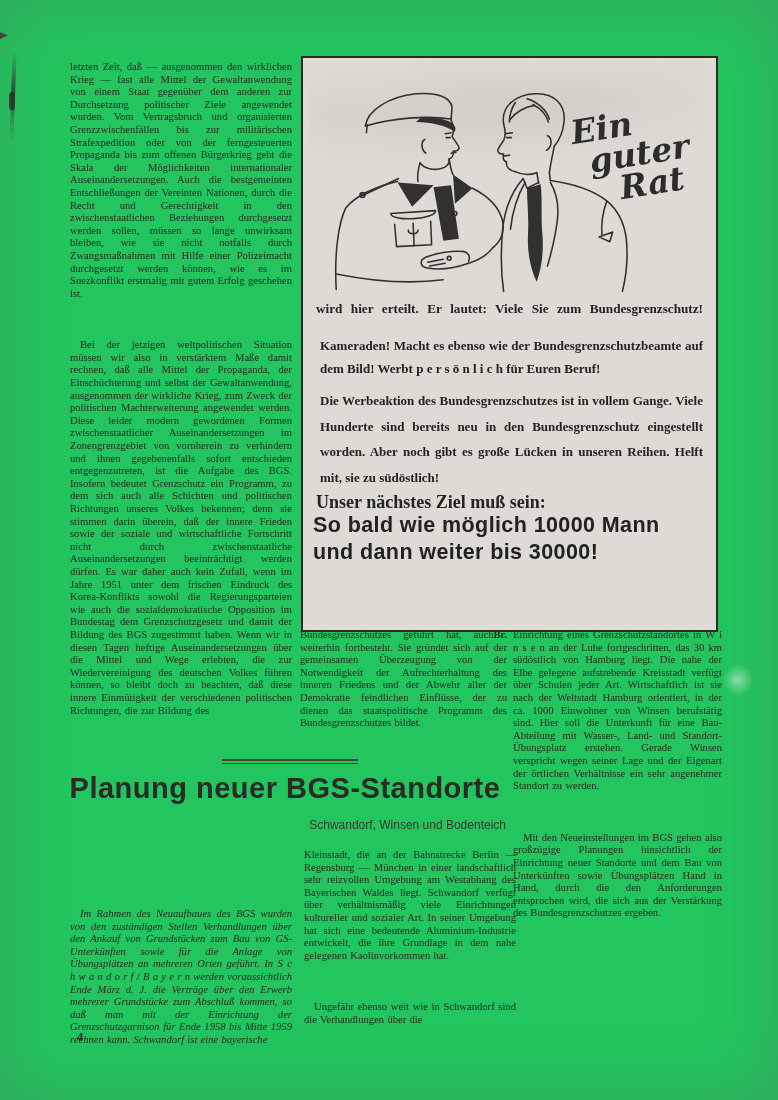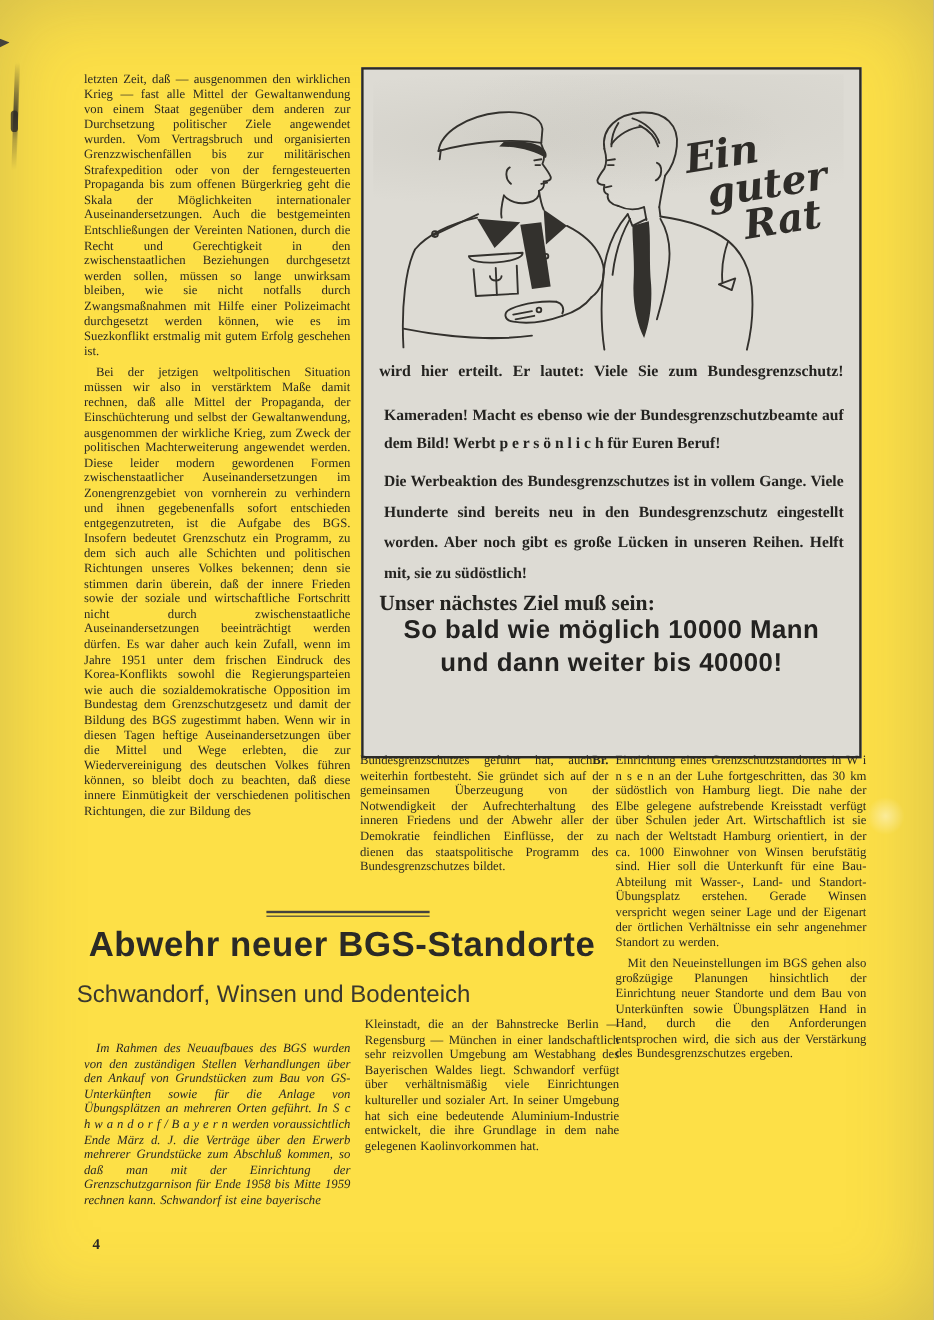--- a/index.html
+++ b/index.html
@@ -1,37 +1,37 @@
 <!DOCTYPE html>
 <html lang="de"><head>
 <meta charset="utf-8">
 <style>
   html,body{margin:0;padding:0;background:#b9b7b0;}
   .page{
     position:relative;
     width:778px;height:1100px;
     margin:0 auto;
-    background:#fde047;
+    background:#22c55e;
     overflow:hidden;
     font-family:"Liberation Serif", serif;
     color:#2a2824;
     box-shadow:inset 0 0 70px rgba(98,95,86,0.28);
   }
   
   .bodycol{
     position:absolute;
     font-size:10.6px;
     line-height:12.6px;
     text-align:justify;
     word-spacing:0.6px;
     color:#2a2824;
     hyphens:auto;
   }
   .bodycol p{margin:0 0 5px 0;}
-  .bodycol p.indent{text-indent:10px;}
+  .bodycol p.indent{text-indent:10px;margin-top:39px;}
   .author{float:right;font-weight:bold;}
   
   .promo-box{
     position:absolute;left:301px;top:56px;
     width:413px;height:572px;
     border:2px solid #2b2a26;
     background:#dddbd4;
   }
   .ghost{
     position:absolute;left:8px;top:4px;width:392px;height:120px;
@@ -63,42 +63,41 @@
     text-align:justify;color:#242320;
   }
   .promo-para-1{top:276px;line-height:23px;}
   .promo-para-2{top:330px;line-height:25.5px;}
   .promo-goal-intro{
     position:absolute;left:13px;top:434px;
     font-weight:bold;font-size:18px;color:#242320;
   }
   .promo-goal{
     position:absolute;left:10px;right:10px;top:454px;
-    text-align:center;
     font-family:"Liberation Sans", sans-serif;
     font-weight:bold;font-size:21.5px;line-height:27px;
     letter-spacing:0.4px;color:#232220;
   }
   
   .divider{
     position:absolute;left:222px;top:759px;width:136px;height:2px;
     border-top:2px solid #45433e;border-bottom:1px solid #45433e;
   }
   .headline{
     position:absolute;left:64px;top:772px;width:442px;
     text-align:center;
     font-family:"Liberation Sans", sans-serif;
     font-weight:bold;font-size:29px;
     letter-spacing:0.5px;color:#2b2a26;
   }
   .subtitle{
     position:absolute;left:64px;top:818px;width:442px;
-    text-align:left;
+    text-align:right;
     font-family:"Liberation Sans", sans-serif;
-    font-size:20px;color:#3a382f;
+    font-size:12px;color:#3a382f;
   }
   .pagenum{
     position:absolute;left:77px;top:1030px;
     font-weight:bold;font-size:12.5px;color:#2a2824;
   }
   
   .mark-arrow{
     position:absolute;left:0;top:31px;width:8px;height:9px;
     background:#44423c;
     clip-path:polygon(0 15%, 100% 48%, 0 92%);
@@ -202,39 +201,40 @@
       <span class="script-line-2">guter</span>
       <span class="script-line-3">Rat</span>
     </div>
 
     <div class="promo-caption">wird hier erteilt. Er lautet: Viele Sie zum Bundesgrenzschutz!</div>
     <div class="promo-para promo-para-1">Kameraden! Macht es ebenso wie der Bundesgrenzschutzbeamte auf dem Bild! Werbt p e r s ö n l i c h für Euren Beruf!</div>
     <div class="promo-para promo-para-2">Die Werbeaktion des Bundesgrenzschutzes ist in vollem Gange. Viele Hunderte sind bereits neu in den Bundesgrenzschutz eingestellt worden. Aber noch gibt es große Lücken in unseren Reihen. Helft mit, sie zu südöstlich!</div>
     <div class="promo-goal-intro">Unser nächstes Ziel muß sein:</div>
     <div class="promo-goal">
       <div>So bald wie möglich 10000 Mann</div>
-      <div>und dann weiter bis 40000!</div>
+      <div>und dann weiter bis 30000!</div>
     </div>
   </div>
 
   <div class="bodycol" style="left:300px;top:629px;width:207px;">
     <p><span class="author">Br.</span><span>Bundesgrenzschutzes geführt hat, auch weiterhin fortbesteht. Sie gründet sich auf der gemeinsamen Überzeugung von der Notwendigkeit der Aufrechterhaltung des inneren Friedens und der Abwehr aller der Demokratie feindlichen Einflüsse, der zu dienen das staatspolitische Programm des Bundesgrenzschutzes bildet.</span></p>
   </div>
 
   <div class="bodycol" style="left:513px;top:629px;width:209px;">
     <p>Einrichtung eines Grenzschutzstandortes in W i n s e n an der Luhe fortgeschritten, das 30 km südöstlich von Hamburg liegt. Die nahe der Elbe gelegene aufstrebende Kreisstadt verfügt über Schulen jeder Art. Wirtschaftlich ist sie nach der Weltstadt Hamburg orientiert, in der ca. 1000 Einwohner von Winsen berufstätig sind. Hier soll die Unterkunft für eine Bau-Abteilung mit Wasser-, Land- und Standort-Übungsplatz erstehen. Gerade Winsen verspricht wegen seiner Lage und der Eigenart der örtlichen Verhältnisse ein sehr angenehmer Standort zu werden.</p>
     <p class="indent">Mit den Neueinstellungen im BGS gehen also großzügige Planungen hinsichtlich der Einrichtung neuer Standorte und dem Bau von Unterkünften sowie Übungsplätzen Hand in Hand, durch die den Anforderungen entsprochen wird, die sich aus der Verstärkung des Bundesgrenzschutzes ergeben.</p>
   </div>
 
   <div class="divider"></div>
-  <div class="headline">Abwehr neuer BGS-Standorte</div>
+  <div class="headline">Planung neuer BGS-Standorte</div>
   <div class="subtitle">Schwandorf, Winsen und Bodenteich</div>
 
   <div class="bodycol" style="left:70px;top:869px;width:222px;font-style:italic;">
     <p class="indent">Im Rahmen des Neuaufbaues des BGS wurden von den zuständigen Stellen Verhandlungen über den Ankauf von Grundstücken zum Bau von GS-Unterkünften sowie für die Anlage von Übungsplätzen an mehreren Orten geführt. In S c h w a n d o r f / B a y e r n werden voraussichtlich Ende März d. J. die Verträge über den Erwerb mehrerer Grundstücke zum Abschluß kommen, so daß man mit der Einrichtung der Grenzschutzgarnison für Ende 1958 bis Mitte 1959 rechnen kann. Schwandorf ist eine bayerische</p>
   </div>
   <div class="bodycol" style="left:304px;top:849px;width:212px;">
     <p>Kleinstadt, die an der Bahnstrecke Berlin — Regensburg — München in einer landschaftlich sehr reizvollen Umgebung am Westabhang des Bayerischen Waldes liegt. Schwandorf verfügt über verhältnismäßig viele Einrichtungen kultureller und sozialer Art. In seiner Umgebung hat sich eine bedeutende Aluminium-Industrie entwickelt, die ihre Grundlage in dem nahe gelegenen Kaolinvorkommen hat.</p>
+    <p class="indent">Ungefähr ebenso weit wie in Schwandorf sind die Verhandlungen über die</p>
   </div>
 
   <div class="pagenum">4</div>
 
 </div>
 
 </body></html>

